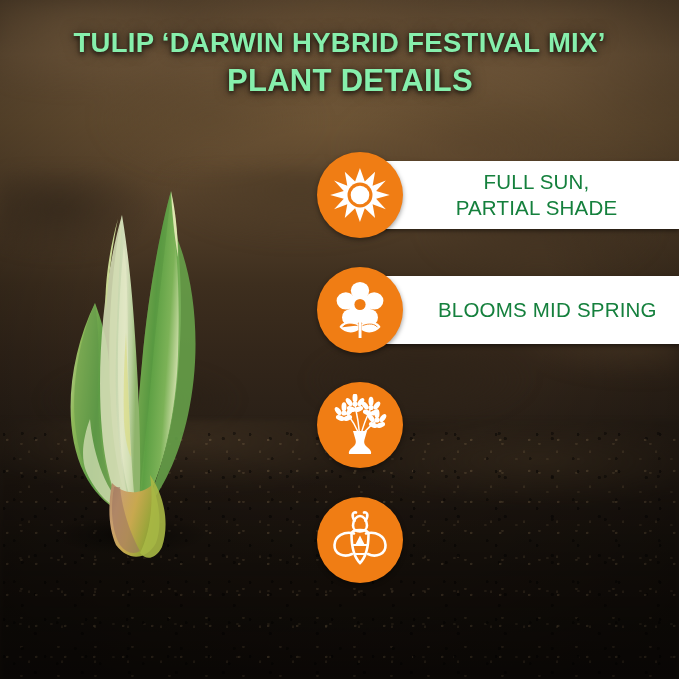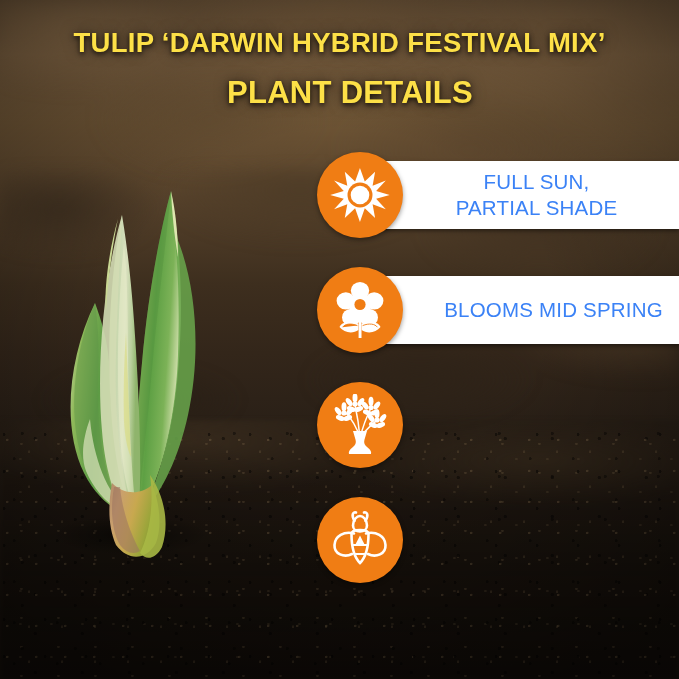--- a/index.html
+++ b/index.html
@@ -82,53 +82,53 @@
     background: radial-gradient(ellipse 520px 420px at 50% 44%, transparent 40%, rgba(0,0,0,.42) 100%);
   }
 
   
   .sprout { position: absolute; left: 38px; top: 183px; width: 190px; height: 380px; }
   .sprout svg { width: 100%; height: 100%; display: block; }
 
   
   .title-block {
     position: absolute; left: 0; top: 28px; width: 679px;
-    text-align: center; color: #fde047;
+    text-align: center; color: #86efac;
     text-shadow: 0 2px 5px rgba(0,0,0,.75), 0 0 14px rgba(0,0,0,.55);
   }
   .title-line1 {
     font-size: 27.5px; font-weight: 700; letter-spacing: .3px;
     line-height: 1.1; white-space: nowrap;
   }
   .title-line2 {
     font-size: 31px; font-weight: 700; letter-spacing: .3px;
-    line-height: 1.25; margin-top: 16px; padding-left: 21px;
+    line-height: 1.25; margin-top: 4px; padding-left: 21px;
   }
 
   
   .feature { position: absolute; left: 317px; width: 362px; height: 86px; }
   .feature-bar {
     position: absolute; left: 43px; top: 9px; right: 0; height: 68px;
     background: #ffffff;
     box-shadow: 0 2px 4px rgba(0,0,0,.45);
     display: flex; align-items: center;
   }
   .feature-label {
     width: 100%;
     padding-left: 86px; padding-right: 10px;
     box-sizing: border-box;
-    color: #3b82f6;
+    color: #15803d;
     font-size: 20.5px;
     font-weight: 400;
     letter-spacing: .2px;
     line-height: 1.25;
     white-space: pre-line;
   }
   .feature.row-sun .feature-label { text-align: center; padding-left: 52px; padding-right: 18px; }
-  .feature.row-bloom .feature-label { padding-left: 78px; text-align: center; }
+  .feature.row-bloom .feature-label { padding-left: 78px; }
   .feature.row-cut .feature-label { padding-left: 54px; font-size: 21px; }
   .feature.row-bee .feature-label { padding-left: 62px; font-size: 21px; }
 
   .feature-icon {
     position: absolute; left: 0; top: 0;
     width: 86px; height: 86px; border-radius: 50%;
     background: #f07d14;
     box-shadow: 0 2px 5px rgba(0,0,0,.4);
     display: flex; align-items: center; justify-content: center;
   }

